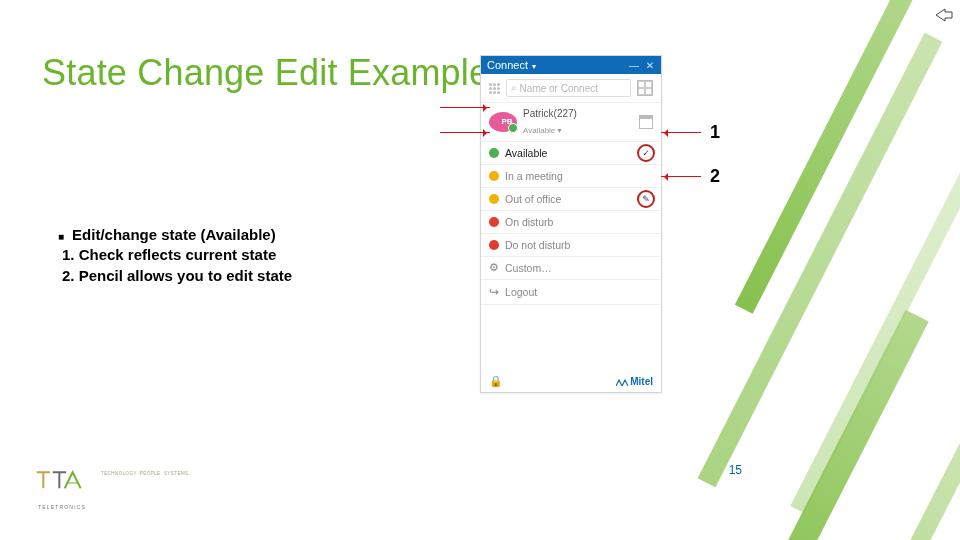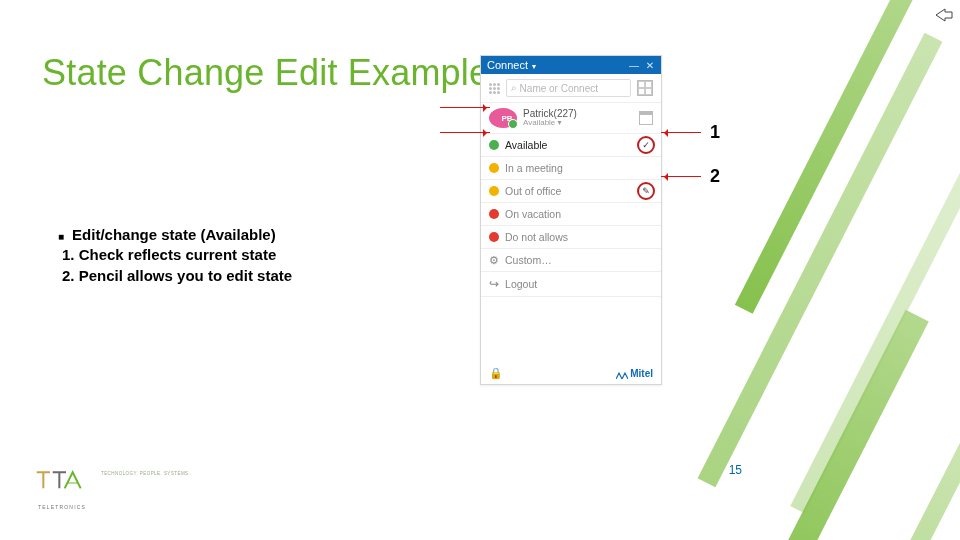--- a/index.html
+++ b/index.html
@@ -165,20 +165,21 @@
     border: 1.5px solid #fff;
   }
   .profile-name {
     font-size: 10px;
     color: #555;
     line-height: 1.1;
   }
   .profile-name .sub2 {
     font-size: 8px;
     color: #9a9a9a;
+    margin-top: 8px;
   }
   .profile-row .cal {
     position: absolute;
     right: 8px;
     top: 50%;
     transform: translateY(-50%);
     width: 12px;
     height: 12px;
     border: 1px solid #bbb;
     display: flex;
@@ -429,25 +430,25 @@
       <span class="dot yellow"></span>
       <span class="state-label">In a meeting</span>
     </div>
     <div class="panel-row state-row">
       <span class="dot yellow"></span>
       <span class="state-label">Out of office</span>
       <span class="pencil-circ">✎</span>
     </div>
     <div class="panel-row state-row">
       <span class="dot red"></span>
-      <span class="state-label">On vacation</span>
+      <span class="state-label">On disturb</span>
     </div>
     <div class="panel-row state-row">
       <span class="dot red"></span>
-      <span class="state-label">Do not allows</span>
+      <span class="state-label">Do not disturb</span>
     </div>
     <div class="panel-row state-row">
       <span class="dot gear">⚙</span>
       <span class="state-label">Custom…</span>
     </div>
     <div class="panel-row logout-row">
       <span class="arrow">↪</span>
       <span class="state-label">Logout</span>
     </div>
     <div class="panel-footer" style="padding-top:70px;">

